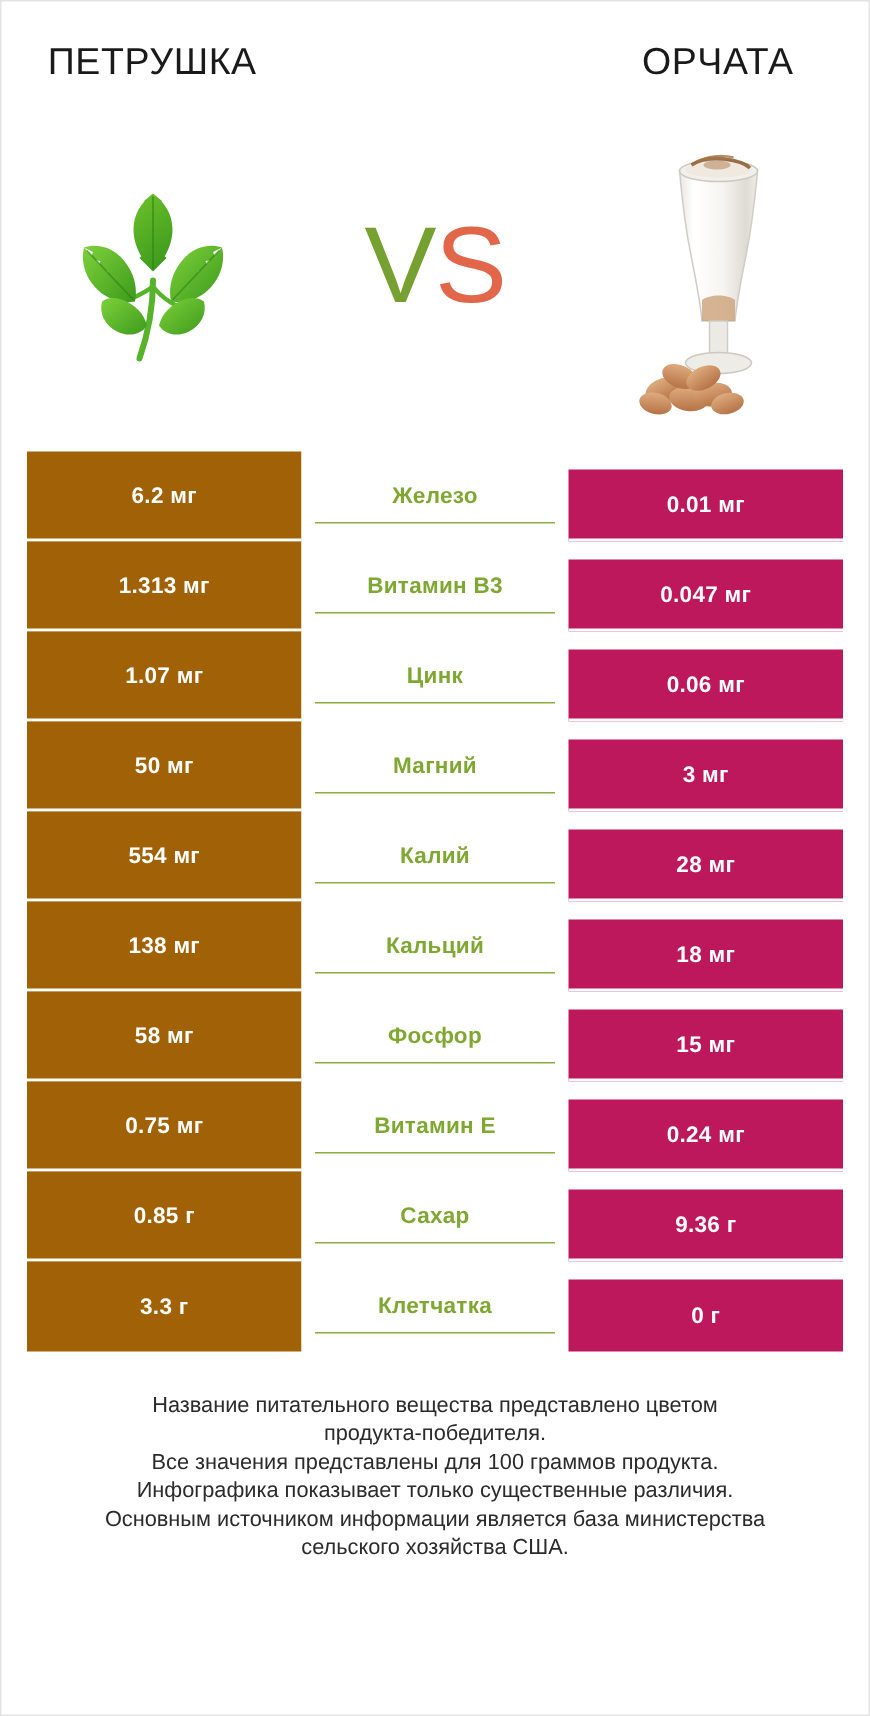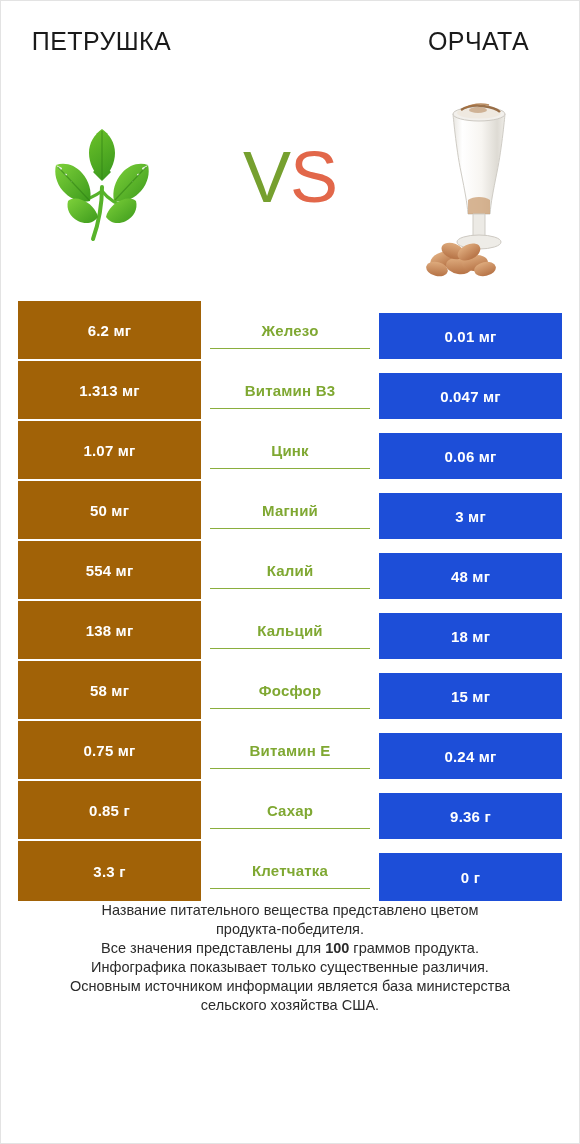--- a/index.html
+++ b/index.html
@@ -107,42 +107,43 @@
   }
   .cell-mid {
     flex: 1 1 auto;
     background: #ffffff;
     color: #7fa832;
     border-bottom: 1px solid #8aae3e;
     margin: 12px 0px;
   }
   .cell-right {
     flex: 0 0 183px;
-    background: #1d4ed8;
+    background: #be185d;
     color: #ffffff;
     border-bottom: 2px solid #ffffff;
     margin-top: 12px;
   }
   .row:last-child .cell-left,
   .row:last-child .cell-right { border-bottom: none; }
   .row:last-child .cell-mid { border-bottom: 1px solid #8aae3e; }
 
   .gap-l { flex: 0 0 9px; background: #ffffff; }
   .gap-r { flex: 0 0 9px; background: #ffffff; }
 
   
   .footer {
     width: 520px;
+    margin-top: 27px;
     text-align: center;
     font-size: 14.5px;
     line-height: 19px;
     color: #2b2b2b;
     font-weight: 400;
   }
-  .footer .bold { font-weight: 700; }
+  .footer .bold { font-weight: 400; }
   .footer p { margin: 0; }
 
   
   .parsley-svg { width: 116px; height: 124px; display: block; }
   .horchata-svg { width: 112px; height: 190px; display: block; }
 </style>
 </head>
 <body>
 
 <div class="page">
@@ -275,21 +276,21 @@
       <div class="cell cell-mid">Магний</div>
       <div class="gap-r"></div>
       <div class="cell cell-right">3 мг</div>
     </div>
 
     <div class="row">
       <div class="cell cell-left">554 мг</div>
       <div class="gap-l"></div>
       <div class="cell cell-mid">Калий</div>
       <div class="gap-r"></div>
-      <div class="cell cell-right">48 мг</div>
+      <div class="cell cell-right">28 мг</div>
     </div>
 
     <div class="row">
       <div class="cell cell-left">138 мг</div>
       <div class="gap-l"></div>
       <div class="cell cell-mid">Кальций</div>
       <div class="gap-r"></div>
       <div class="cell cell-right">18 мг</div>
     </div>
 

